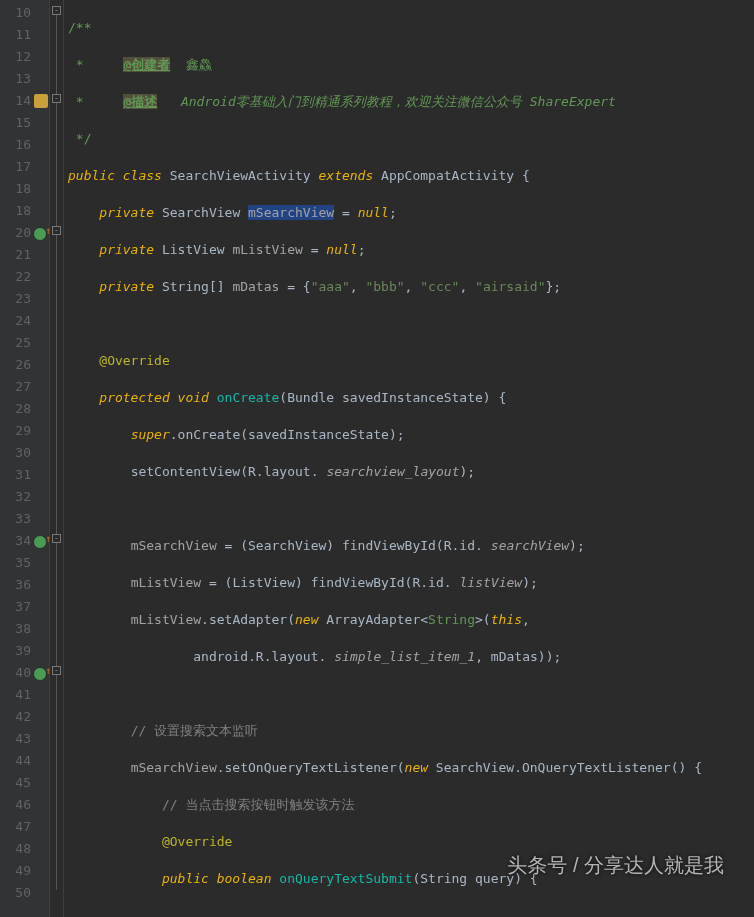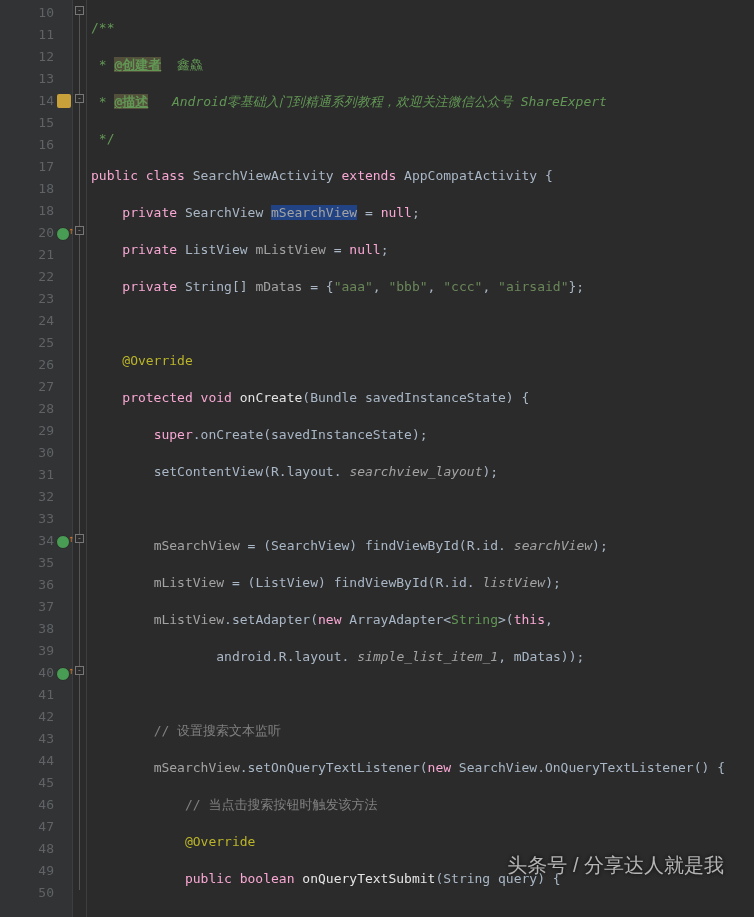--- a/index.html
+++ b/index.html
@@ -12,21 +12,21 @@
   height: 917px;
   overflow: hidden;
   position: relative;
 }
 .editor {
   display: flex;
   height: 100%;
 }
 .gutter {
   background: #313335;
-  width: 73px;
+  width: 50px;
   padding-top: 2px;
   text-align: right;
   color: #606366;
   user-select: none;
   border-right: 1px solid #3c3f41;
 }
 .gutter-line {
   height: 22px;
   line-height: 22px;
   padding-right: 18px;
@@ -87,27 +87,27 @@
 .code {
   flex: 1;
   padding-top: 2px;
   padding-left: 4px;
   white-space: pre;
 }
 .line {
   height: 22px;
   line-height: 22px;
 }
-.kw { color: #f9a8d4; }
+.kw { color: #eab308; font-style: italic; }
 .str { color: #6a8759; }
 .com { color: #808080; }
 .doc { color: #629755; }
-.doctag { color: #629755; font-weight: bold; text-decoration: underline; }
+.doctag { color: #629755; font-weight: bold; text-decoration: underline; margin-left: 32px; }
 .ann { color: #bbb529; }
-.fn { color: #e5e5e5; }
+.fn { color: #14b8a6; }
 .field { color: #a3a3a3; }
 .it { font-style: italic; margin-left: 8px; }
 .warn { background: #52503a; }
 .hl { background: #214283; }
 .watermark {
   position: absolute;
   bottom: 38px;
   right: 30px;
   color: #ccc;
   font-size: 20px;

